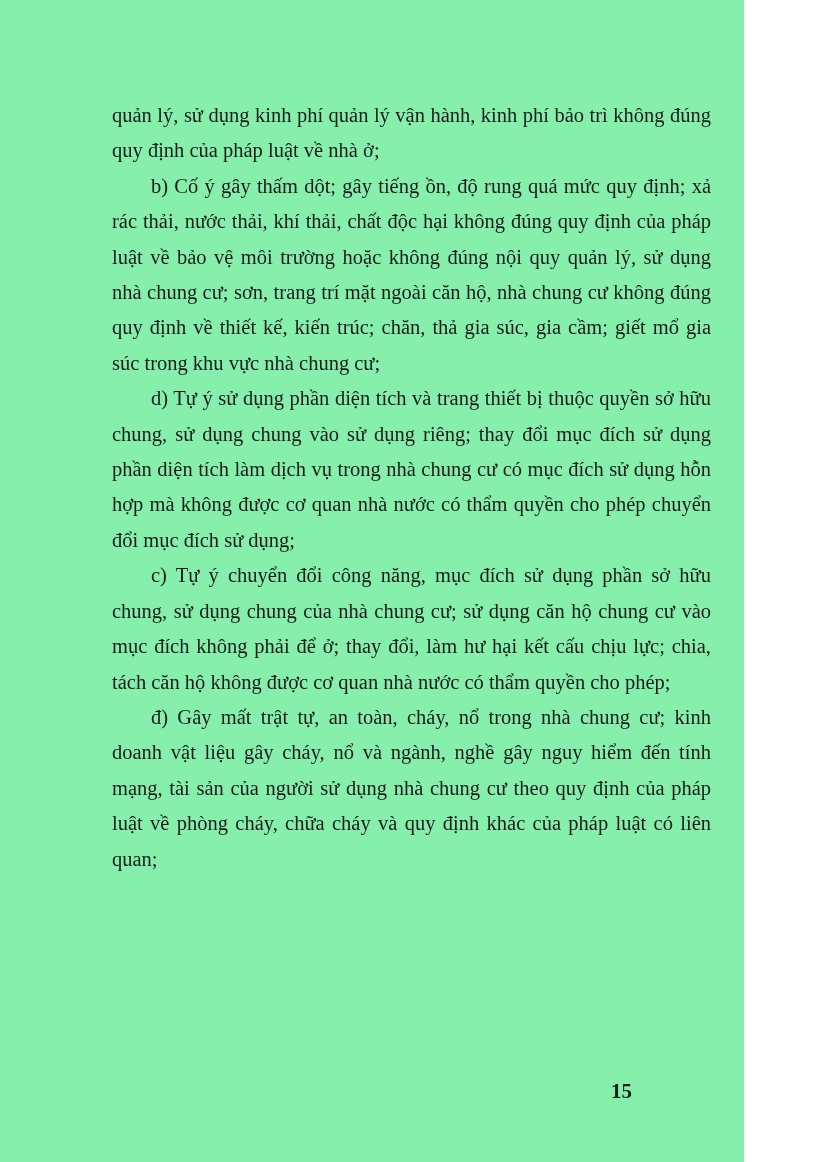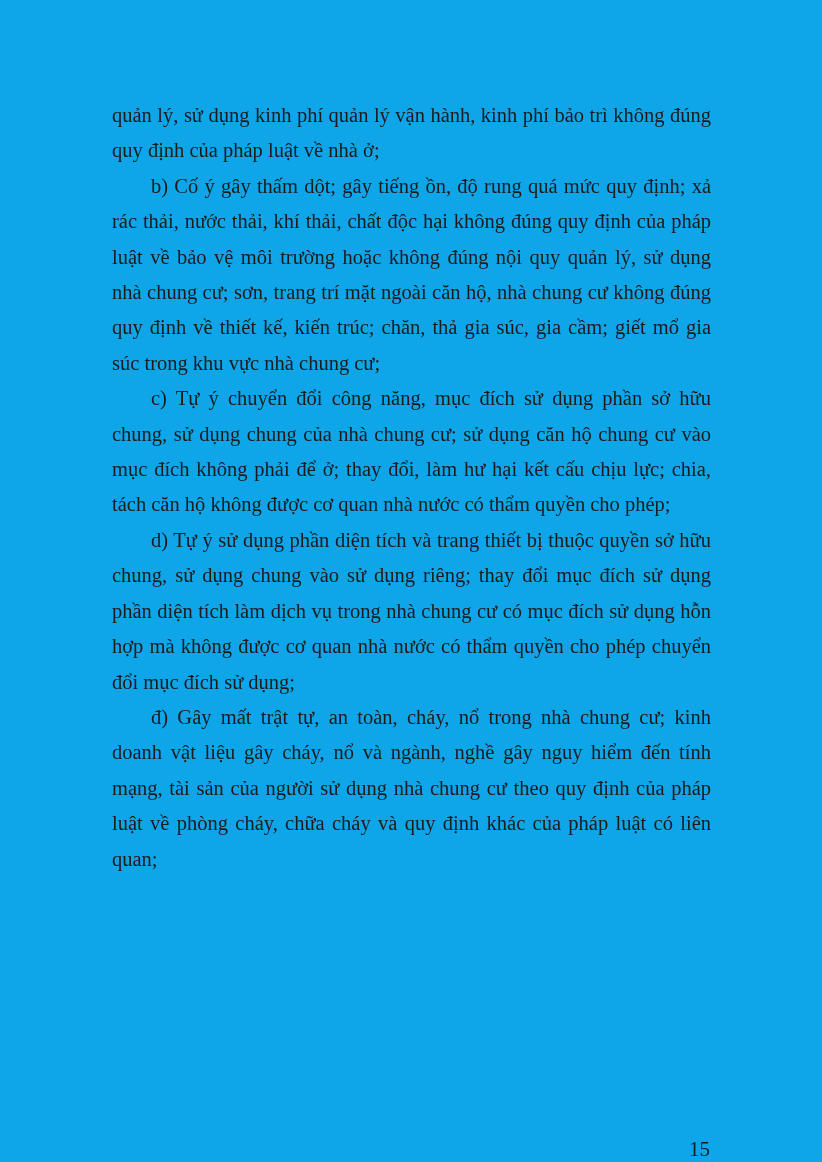--- a/index.html
+++ b/index.html
@@ -10,23 +10,23 @@
   }
   body {
     width: 822px;
     height: 1162px;
     font-family: "Liberation Serif", "DejaVu Serif", serif;
     color: #1c1c1c;
     overflow: hidden;
   }
   .page {
     position: relative;
-    width: 822px;
+    width: 744px;
     height: 1162px;
-    background: #0ea5e9;
+    background: #86efac;
   }
   .text-block {
     position: absolute;
     left: 112px;
     top: 98px;
     width: 599px;
     font-size: 20.5px;
     line-height: 35.4px;
     text-align: justify;
     text-justify: inter-word;
@@ -34,31 +34,32 @@
   .para {
     margin: 0;
     padding: 0;
   }
   .para.indent {
     text-indent: 39px;
   }
   .page-number {
     position: absolute;
     right: 112px;
-    top: 1136px;
+    top: 1078px;
     font-size: 21px;
     line-height: 26px;
     color: #1c1c1c;
+    font-weight: bold;
   }
 </style>
 </head>
 <body>
 
 <div class="page">
   <div class="text-block">
     <p class="para">quản lý, sử dụng kinh phí quản lý vận hành, kinh phí bảo trì không đúng quy định của pháp luật về nhà ở;</p>
     <p class="para indent">b) Cố ý gây thấm dột; gây tiếng ồn, độ rung quá mức quy định; xả rác thải, nước thải, khí thải, chất độc hại không đúng quy định của pháp luật về bảo vệ môi trường hoặc không đúng nội quy quản lý, sử dụng nhà chung cư; sơn, trang trí mặt ngoài căn hộ, nhà chung cư không đúng quy định về thiết kế, kiến trúc; chăn, thả gia súc, gia cầm; giết mổ gia súc trong khu vực nhà chung cư;</p>
+    <p class="para indent">d) Tự ý sử dụng phần diện tích và trang thiết bị thuộc quyền sở hữu chung, sử dụng chung vào sử dụng riêng; thay đổi mục đích sử dụng phần diện tích làm dịch vụ trong nhà chung cư có mục đích sử dụng hỗn hợp mà không được cơ quan nhà nước có thẩm quyền cho phép chuyển đổi mục đích sử dụng;</p>
     <p class="para indent">c) Tự ý chuyển đổi công năng, mục đích sử dụng phần sở hữu chung, sử dụng chung của nhà chung cư; sử dụng căn hộ chung cư vào mục đích không phải để ở; thay đổi, làm hư hại kết cấu chịu lực; chia, tách căn hộ không được cơ quan nhà nước có thẩm quyền cho phép;</p>
-    <p class="para indent">d) Tự ý sử dụng phần diện tích và trang thiết bị thuộc quyền sở hữu chung, sử dụng chung vào sử dụng riêng; thay đổi mục đích sử dụng phần diện tích làm dịch vụ trong nhà chung cư có mục đích sử dụng hỗn hợp mà không được cơ quan nhà nước có thẩm quyền cho phép chuyển đổi mục đích sử dụng;</p>
     <p class="para indent">đ) Gây mất trật tự, an toàn, cháy, nổ trong nhà chung cư; kinh doanh vật liệu gây cháy, nổ và ngành, nghề gây nguy hiểm đến tính mạng, tài sản của người sử dụng nhà chung cư theo quy định của pháp luật về phòng cháy, chữa cháy và quy định khác của pháp luật có liên quan;</p>
   </div>
   <div class="page-number">15</div>
 </div>
 
 </body></html>

